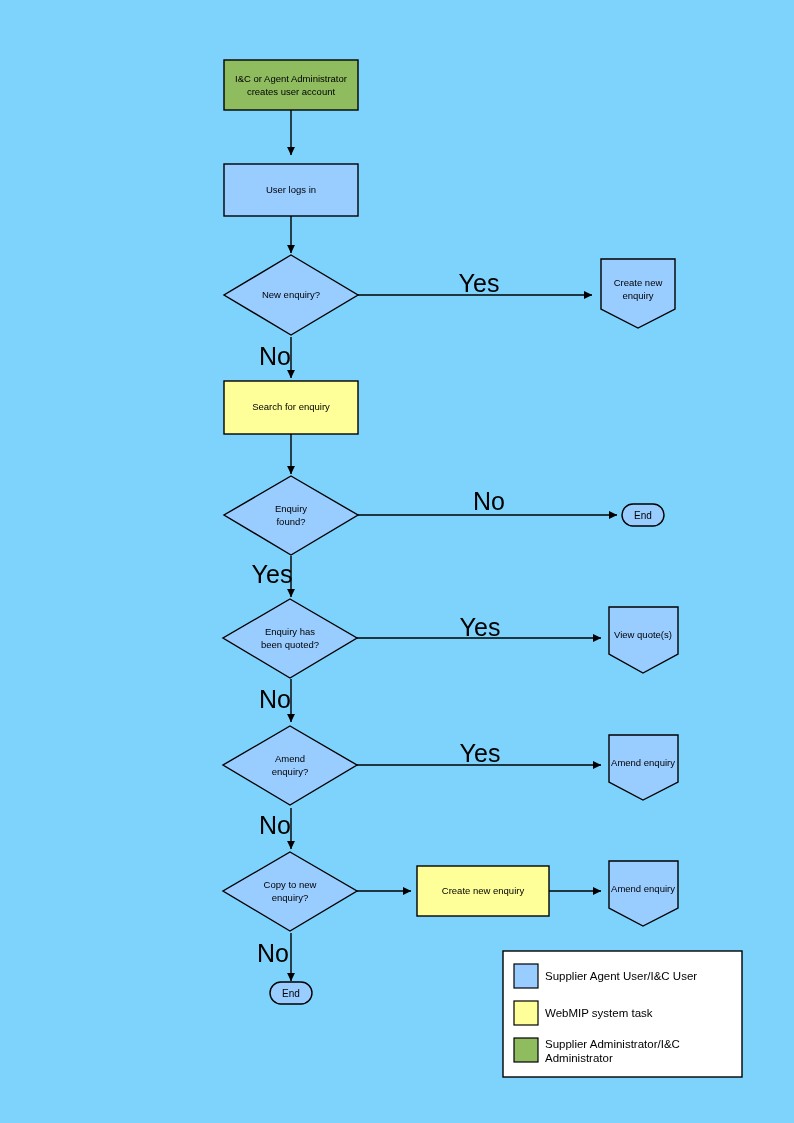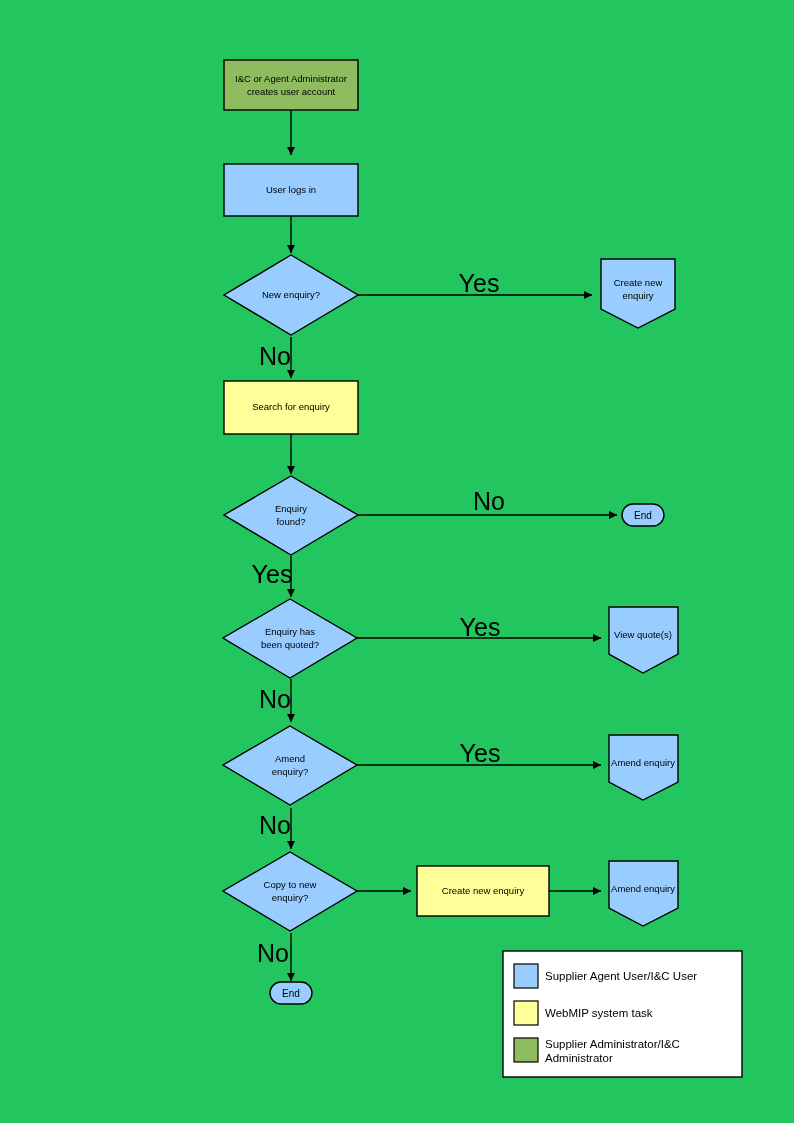--- a/index.html
+++ b/index.html
@@ -8,21 +8,21 @@
     padding: 0;
     background: #ffffff;
   }
   body {
     font-family: "Liberation Sans", sans-serif;
   }
   #canvas {
     position: relative;
     width: 794px;
     height: 1123px;
-    background: #22c55e;
+    background: #7dd3fc;
     overflow: hidden;
   }
   #flow-svg {
     position: absolute;
     left: 0;
     top: 0;
     width: 794px;
     height: 1123px;
   }
   .node-shape {

